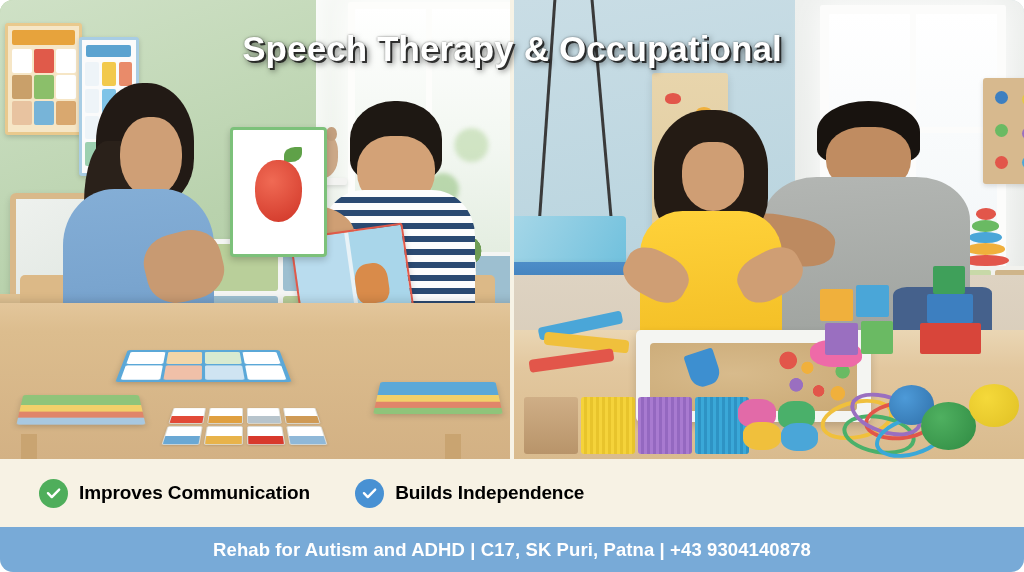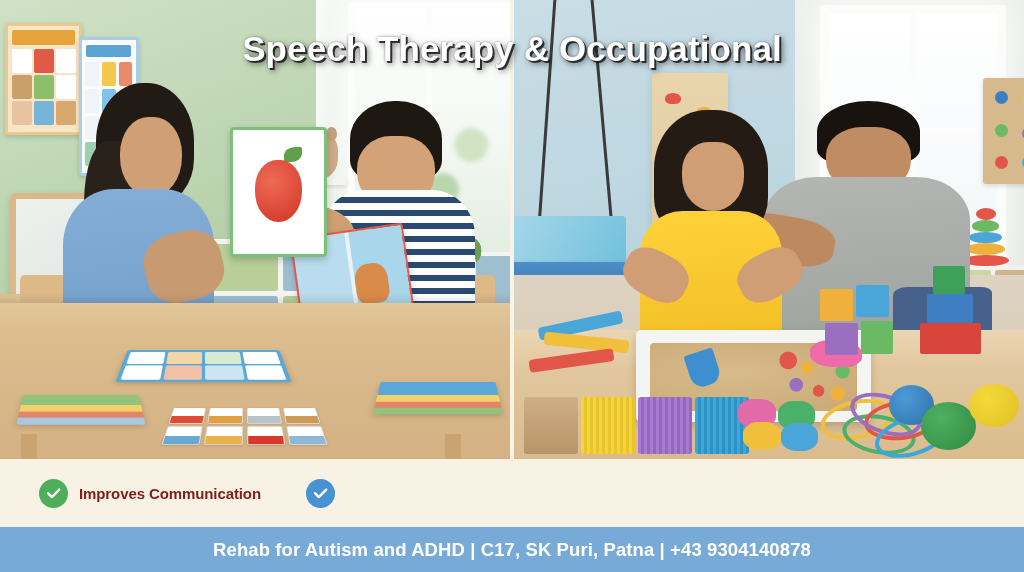--- a/index.html
+++ b/index.html
@@ -3,20 +3,21 @@
 <meta charset="utf-8">
 <style>
   html,body{margin:0;padding:0;background:#fff;}
   body{font-family:"Liberation Sans",sans-serif;}
 
   .banner{
     position:relative;
     width:1024px;height:572px;
     overflow:hidden;
     background:#F7F3E6;
+    border-radius:13px;
   }
 
   
   .photos{
     position:absolute;left:0;top:0;width:1024px;height:459px;
     display:flex;
   }
   .photo{position:relative;width:510px;height:459px;overflow:hidden;}
   .divider{width:4px;height:459px;background:#F7F3E6;flex:0 0 4px;}
 
@@ -357,21 +358,21 @@
   }
   .feature{display:flex;align-items:center;gap:11px;}
   .feature.f1{margin-left:39px;}
   .feature.f2{margin-left:45px;}
   .feature.f3{margin-left:47px;}
   .chk{width:29px;height:29px;border-radius:50%;flex:0 0 29px;
     display:flex;align-items:center;justify-content:center;}
   .chk svg{display:block;}
   .chk.green{background:#4FAE5B;}
   .chk.blue{background:#4891D3;}
-  .feature span{color:#7f1d1d;font-size:15px;font-weight:bold;letter-spacing:-.1px;white-space:nowrap;}
+  .feature span{color:#000000;font-size:19px;font-weight:bold;letter-spacing:-.1px;white-space:nowrap;}
 
   
   .contact{
     position:absolute;left:0;top:527px;width:1024px;height:45px;
     background:#78AAD7;
     display:flex;align-items:center;justify-content:center;
   }
   .contact span{color:#ffffff;font-size:18.5px;font-weight:bold;letter-spacing:.1px;}
 </style>
 </head>
@@ -635,20 +636,21 @@
       </span>
       <span>Improves Communication</span>
     </div>
 
     <div class="feature f2">
       <span class="chk blue">
         <svg width="17" height="17" viewBox="0 0 24 24">
             <path d="M20 6.5 9.6 17 4.2 11.6" fill="none" stroke="#ffffff" stroke-width="3.4" stroke-linecap="round" stroke-linejoin="round"></path>
           </svg>
       </span>
+      <span>Builds Independence</span>
     </div>
 
   </div>
 
   <div class="contact">
     <span>Rehab for Autism and ADHD | C17, SK Puri, Patna | +43 9304140878</span>
   </div>
 
 </div>
 

